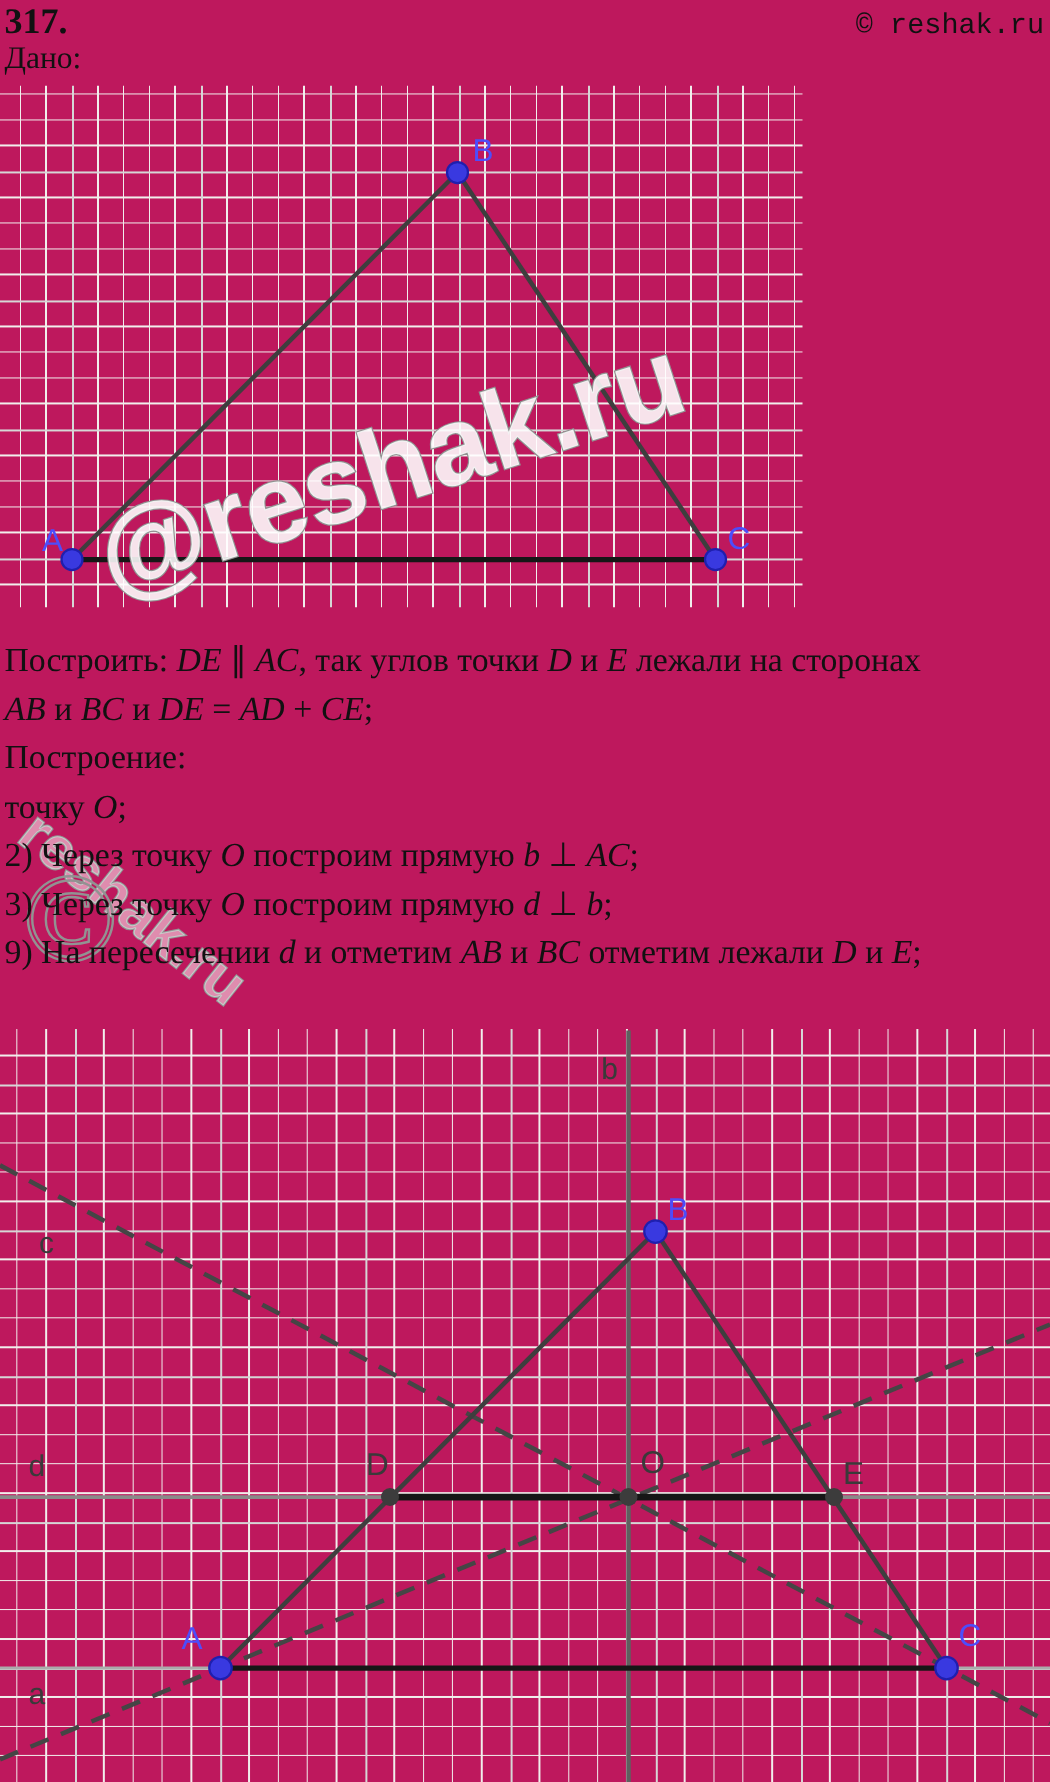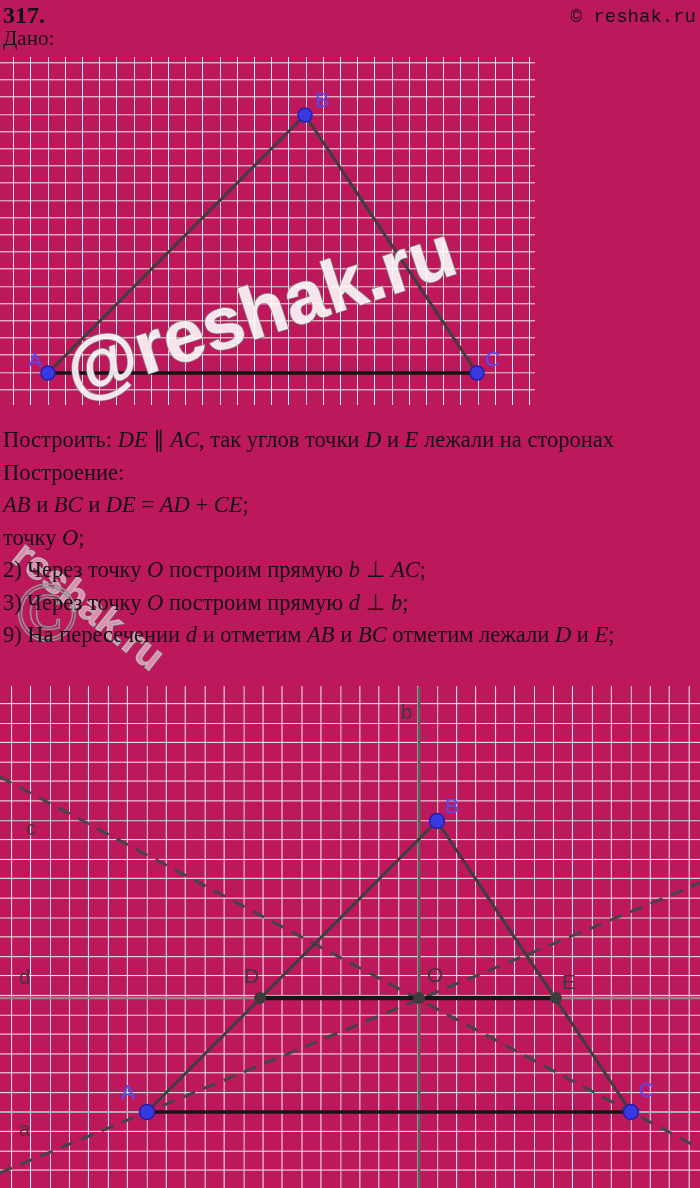--- a/index.html
+++ b/index.html
@@ -50,22 +50,22 @@
     <text x="485" y="309" font-family="Liberation Sans, sans-serif" font-size="21" fill="#4d4dfb">C</text>
   </svg>
 
   <svg id="wm2" viewBox="0 0 360 175">
     <text transform="translate(10,32) rotate(38.5)" font-family="Liberation Sans, sans-serif" font-weight="bold" font-size="40" fill="#ffffff" fill-opacity="0.5" stroke-width="1.4" paint-order="stroke fill" stroke="#929292">reshak.ru</text>
     <text x="47" y="112" text-anchor="middle" font-family="Liberation Serif, serif" font-size="84" fill="none" stroke-width="1.6" stroke="#929292">©</text>
   </svg>
 
   <div id="solution">
       <div class="sline"><span>Построить: </span><i>DE</i><span> ∥ </span><i>AC</i><span>, так углов точки </span><i>D</i><span> и </span><i>E</i><span> лежали на сторонах</span></div>
+      <div class="sline"><i>AB</i><span> и </span><i>BC</i><span> и </span><i>DE</i><span> = </span><i>AD</i><span> + </span><i>CE</i><span>;</span></div>
       <div class="sline"><span>Построение:</span></div>
-      <div class="sline"><i>AB</i><span> и </span><i>BC</i><span> и </span><i>DE</i><span> = </span><i>AD</i><span> + </span><i>CE</i><span>;</span></div>
       <div class="sline"><span>точку </span><i>O</i><span>;</span></div>
       <div class="sline"><span>2) Через точку </span><i>O</i><span> построим прямую </span><i>b</i><span> ⊥ </span><i>AC</i><span>;</span></div>
       <div class="sline"><span>3) Через точку </span><i>O</i><span> построим прямую </span><i>d</i><span> ⊥ </span><i>b</i><span>;</span></div>
       <div class="sline"><span>9) На пересечении </span><i>d</i><span> и отметим </span><i>AB</i><span> и </span><i>BC</i><span> отметим лежали </span><i>D</i><span> и </span><i>E</i><span>;</span></div>
     </div>
 
   <svg id="fig2" class="fig" width="700" height="505" viewBox="0 0 700 505">
     <defs>
       <pattern id="grid2" patternUnits="userSpaceOnUse" width="96.8" height="97.25" x="50" y="40">
         <path d="M19.36 0V97.25 M38.72 0V97.25 M58.08 0V97.25 M77.44 0V97.25 M0 19.45H96.8 M0 38.9H96.8 M0 58.35H96.8 M0 77.8H96.8" stroke="#f1eeec" stroke-width="1" shape-rendering="crispEdges"></path>

